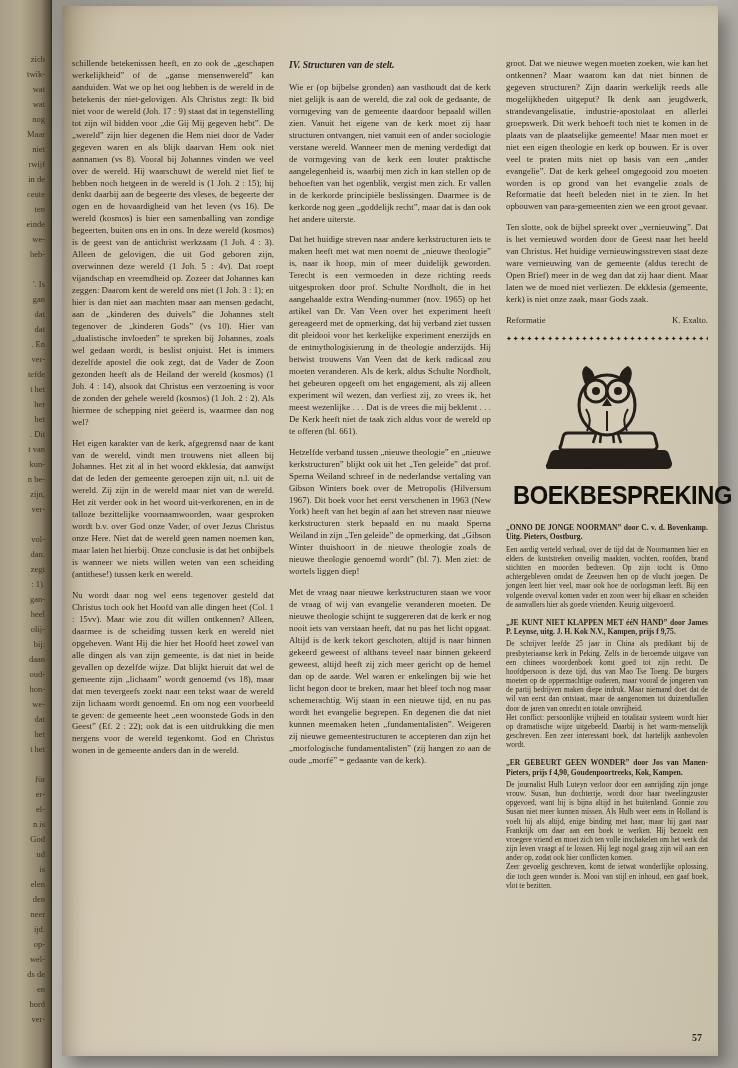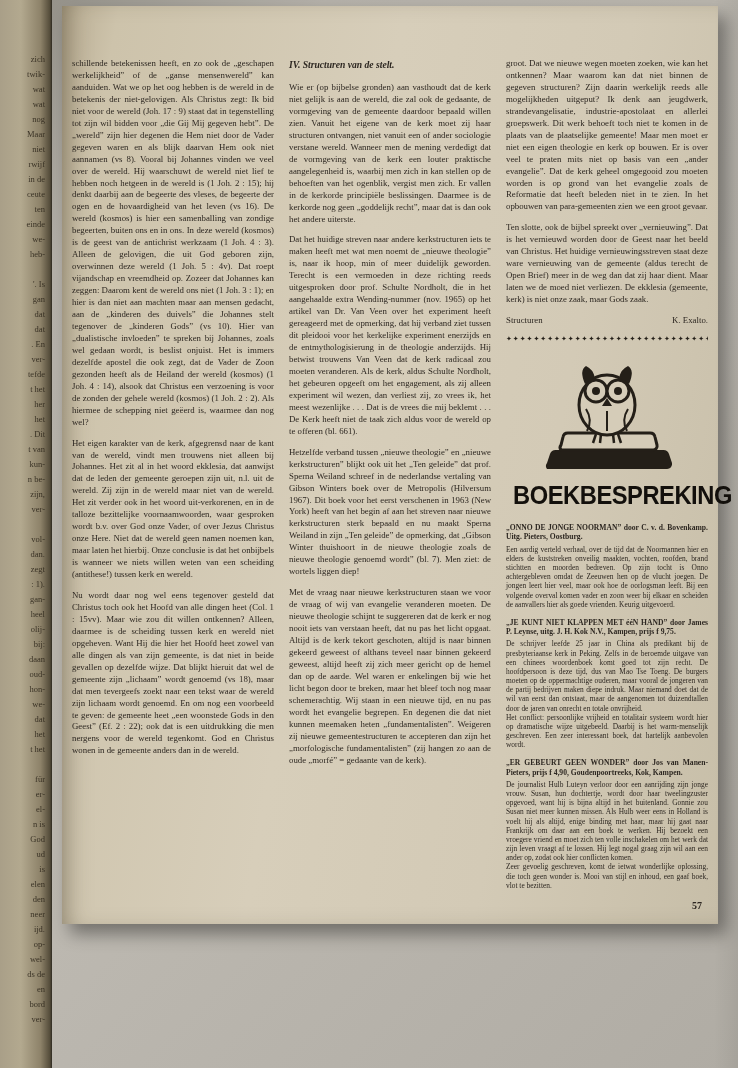--- a/index.html
+++ b/index.html
@@ -5,21 +5,21 @@
   html,body{margin:0;padding:0;}
   body{background:#9b978f;font-family:"Liberation Serif",serif;}
   .scene{position:relative;width:738px;height:1068px;background:linear-gradient(135deg,#8f8c84 0%,#b5b1a9 18%,#bcb8b0 55%,#b0aca4 100%);overflow:hidden;}
   
   .prev-edge{position:absolute;left:0;top:0;width:52px;height:1068px;
     background:linear-gradient(90deg,#a99f88 0%,#b3a98f 40%,#8d8269 78%,#544c3a 96%,#2e2a21 100%);
     overflow:hidden;}
   .prev-edge .frag{position:absolute;top:52px;right:7px;text-align:right;
     font-size:8.5px;line-height:15px;color:rgba(44,37,26,.88);white-space:pre-line;}
   
-  .page{position:absolute;left:62px;top:6px;width:656px;height:918px;
+  .page{position:absolute;left:62px;top:6px;width:656px;height:1050px;
     background:linear-gradient(100deg,#b9ad93 0%,#cdc3ab 7%,#d7ceba 42%,#d3cab6 70%,#c7bea8 100%);
     box-shadow:inset 16px 0 26px -14px rgba(55,45,25,.5), 8px 10px 16px rgba(0,0,0,.38);}
   .cols{display:flex;gap:15px;padding:52px 10px 0 10px;color:#2d2721;}
   .col{width:202px;flex:0 0 202px;font-size:8.8px;line-height:1.36;text-align:justify;}
   .col p{margin:0 0 9px 0;}
   .col h3{margin:0 0 11px 0;font-size:9.6px;font-style:italic;font-weight:bold;text-align:left;}
   .sig-row{display:flex;justify-content:space-between;font-size:8.8px;margin:2px 0 8px 0;}
   .divider{text-align:center;font-size:7px;letter-spacing:1px;color:#241f18;margin:2px 0 6px 0;overflow:hidden;white-space:nowrap;}
   .owl-wrap{text-align:center;margin:2px 0 2px 0;}
   .boek-title{font-family:"Liberation Sans",sans-serif;font-weight:700;font-size:25.5px;
@@ -120,21 +120,21 @@
         <p>Dat het huidige streven naar andere kerkstructuren iets te maken heeft met wat men noemt de „nieuwe theologie” is, naar ik hoop, min of meer duidelijk geworden. Terecht is een vermoeden in deze richting reeds uitgesproken door prof. Schulte Nordholt, die in het aangehaalde extra Wending-nummer (nov. 1965) op het artikel van Dr. Van Veen over het experiment heeft gereageerd met de opmerking, dat hij verband ziet tussen dit pleidooi voor het kerkelijke experiment enerzijds en de entmythologisierung in de theologie anderzijds. Hij betwist trouwens Van Veen dat de kerk radicaal zou moeten veranderen. Als de kerk, aldus Schulte Nordholt, het gebeuren opgeeft om het engagement, als zij alleen experiment wil wezen, dan verliest zij, zo vrees ik, het meest wezenlijke . . . Dat is de vrees die mij beklemt . . . De Kerk heeft niet de taak zich aldus voor de wereld op te offeren (bl. 661).</p>
         <p>Hetzelfde verband tussen „nieuwe theologie” en „nieuwe kerkstructuren” blijkt ook uit het „Ten geleide” dat prof. Sperna Weiland schreef in de nederlandse vertaling van Gibson Winters boek over de Metropolis (Hilversum 1967). Dit boek voor het eerst verschenen in 1963 (New York) heeft van het begin af aan het streven naar nieuwe kerkstructuren sterk bepaald en nu maakt Sperna Weiland in zijn „Ten geleide” de opmerking, dat „Gibson Winter thuishoort in de nieuwe theologie zoals de nieuwe theologie genoemd wordt” (bl. 7). Men ziet: de wortels liggen diep!</p>
         <p>Met de vraag naar nieuwe kerkstructuren staan we voor de vraag of wij van evangelie veranderen moeten. De nieuwe theologie schijnt te suggereren dat de kerk er nog nooit iets van verstaan heeft, dat nu pas het licht opgaat. Altijd is de kerk tekort geschoten, altijd is naar binnen gekeerd geweest of althans teveel naar binnen gekeerd geweest, altijd heeft zij zich meer gericht op de hemel dan op de aarde. Wel waren er enkelingen bij wie het licht begon door te breken, maar het bleef toch nog maar schemerachtig. Wij staan in een nieuwe tijd, en nu pas wordt het evangelie begrepen. En degenen die dat niet kunnen meemaken heten „fundamentalisten”. Weigeren zij nieuwe gemeentestructuren te accepteren dan zijn het „morfologische fundamentalisten” (zij hangen zo aan de oude „morfé” = gedaante van de kerk).</p>
       </div>
 
       <div class="col">
         <p>groot. Dat we nieuwe wegen moeten zoeken, wie kan het ontkennen? Maar waarom kan dat niet binnen de gegeven structuren? Zijn daarin werkelijk reeds alle mogelijkheden uitgeput? Ik denk aan jeugdwerk, strandevangelisatie, industrie-apostolaat en allerlei groepswerk. Dit werk behoeft toch niet te komen in de plaats van de plaatselijke gemeente! Maar men moet er niet een eigen theologie en kerk op bouwen. Er is over veel te praten mits niet op basis van een „ander evangelie”. Dat de kerk geheel omgegooid zou moeten worden is op grond van het evangelie zoals de Reformatie dat heeft beleden niet in te zien. In het opbouwen van para-gemeenten zien we een groot gevaar.</p>
         <p>Ten slotte, ook de bijbel spreekt over „vernieuwing”. Dat is het vernieuwd worden door de Geest naar het beeld van Christus. Het huidige vernieuwingsstreven staat deze ware vernieuwing van de gemeente (aldus terecht de Open Brief) meer in de weg dan dat zij haar dient. Maar laten we de moed niet verliezen. De ekklesia (gemeente, kerk) is niet onze zaak, maar Gods zaak.</p>
 
         <div class="sig-row">
-          <span>Structuren</span>
+          <span>Reformatie</span>
           <span>K. Exalto.</span>
         </div>
 
         <div class="divider">✦✦✦✦✦✦✦✦✦✦✦✦✦✦✦✦✦✦✦✦✦✦✦✦✦✦✦✦✦✦✦✦✦✦✦✦</div>
 
         <div class="owl-wrap">
           <svg width="152" height="122" viewBox="0 0 152 122">
 
             <path d="M16 118 h120 a5 5 0 0 0 5-6 l-3-9 a6 6 0 0 0-6-4 H25 a6 6 0 0 0-6 4 l-3 9 a5 5 0 0 0 0 6 z" fill="#241f18"></path>
             <path d="M30 99 h92 a4 4 0 0 0 4-5 l-2-8 a5 5 0 0 0-5-4 H37 a5 5 0 0 0-5 4 l-2 8 a4 4 0 0 0 0 5 z" fill="#d5ccb8" stroke="#241f18" stroke-width="3"></path>

